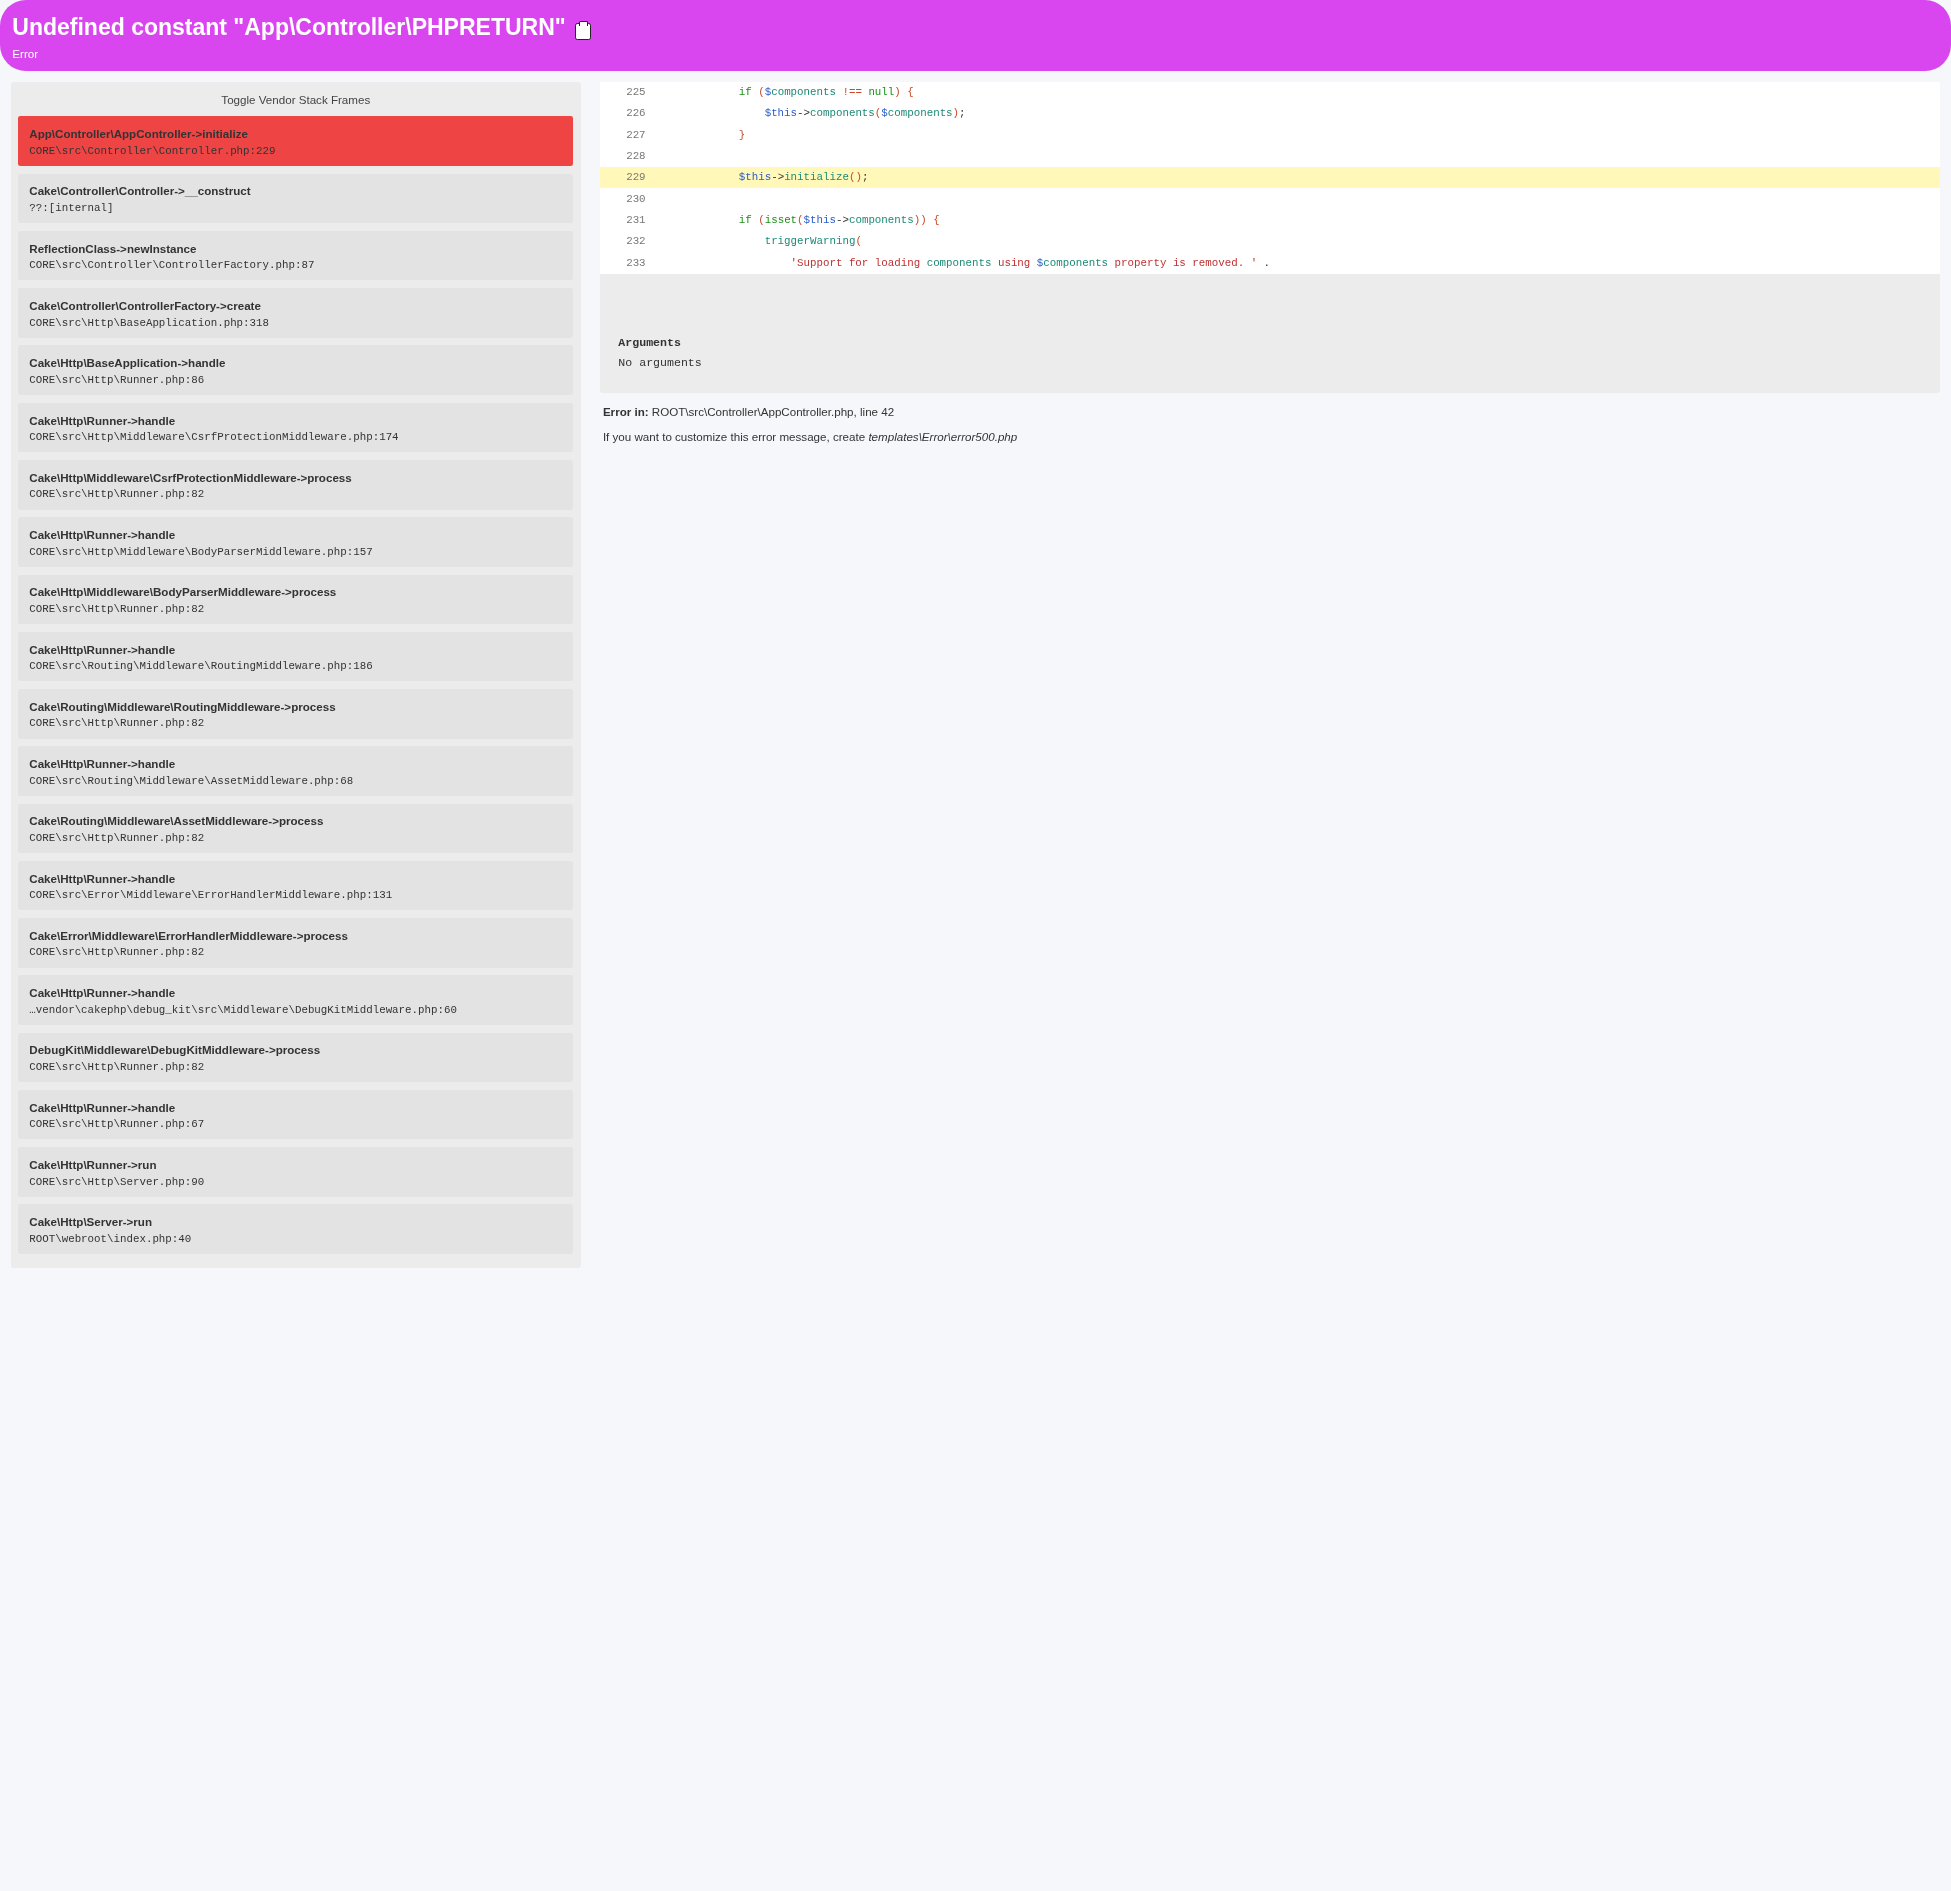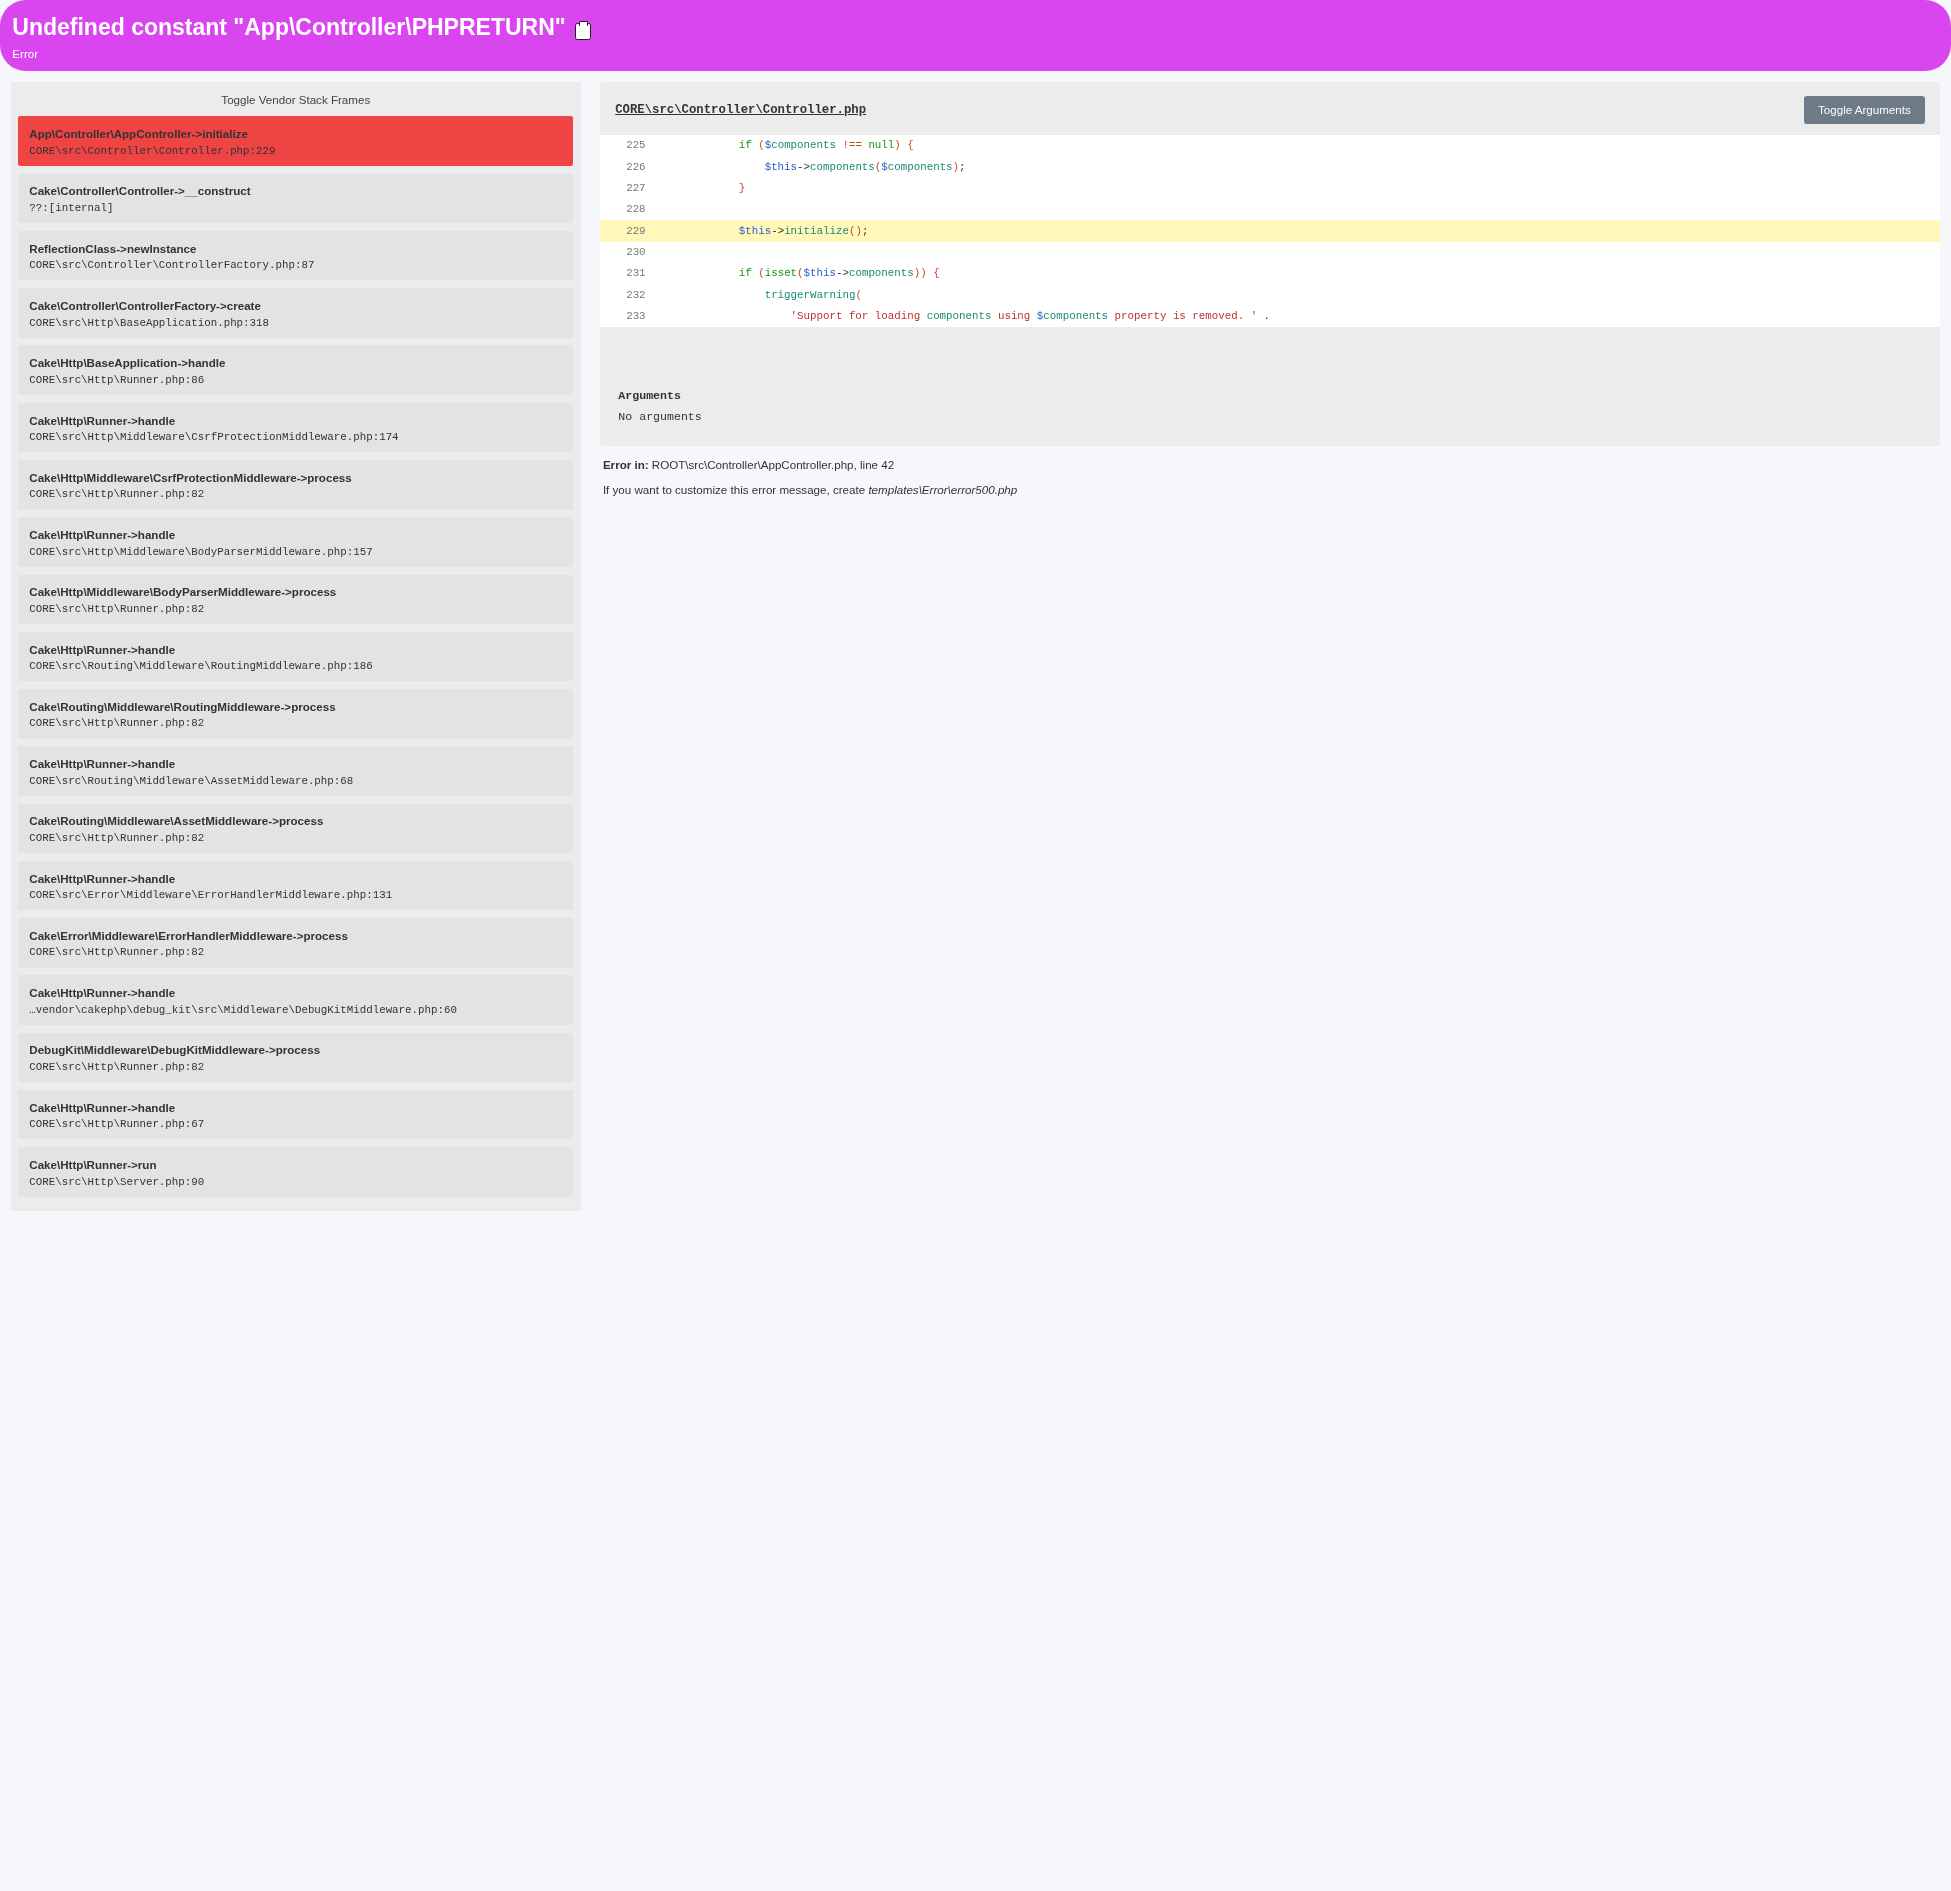--- a/index.html
+++ b/index.html
@@ -115,29 +115,29 @@
           <div class="f">CORE\src\Http\Runner.php:82</div>
         </div>
         <div class="frame">
           <div class="t">Cake\Http\Runner-&gt;handle</div>
           <div class="f">CORE\src\Http\Runner.php:67</div>
         </div>
         <div class="frame">
           <div class="t">Cake\Http\Runner-&gt;run</div>
           <div class="f">CORE\src\Http\Server.php:90</div>
         </div>
+        <div class="frame">
+          <div class="t">Cake\Http\Server-&gt;run</div>
+          <div class="f">ROOT\webroot\index.php:40</div>
+        </div>
       </div>
   </aside>
 
   <section class="main">
     <div class="file-pane">
-      <div class="file-head">
-        <span class="file-title">CORE\src\Controller\Controller.php</span>
-        <button class="btn">Toggle Arguments</button>
-      </div>
       <div class="code" id="code">
           <div class="code-row">
             <div class="ln">225</div>
             <div class="cc">            <span class="kw">if</span> <span class="br">(</span><span class="var">$<span class="fn">components</span></span> <span class="op">!==</span> <span class="kw">null</span><span class="br">)</span> <span class="br">{</span></div>
           </div>
           <div class="code-row">
             <div class="ln">226</div>
             <div class="cc">                <span class="var">$this</span>-&gt;<span class="fn">components</span><span class="br">(</span><span class="var">$<span class="fn">components</span></span><span class="br">)</span>;</div>
           </div>
           <div class="code-row">

